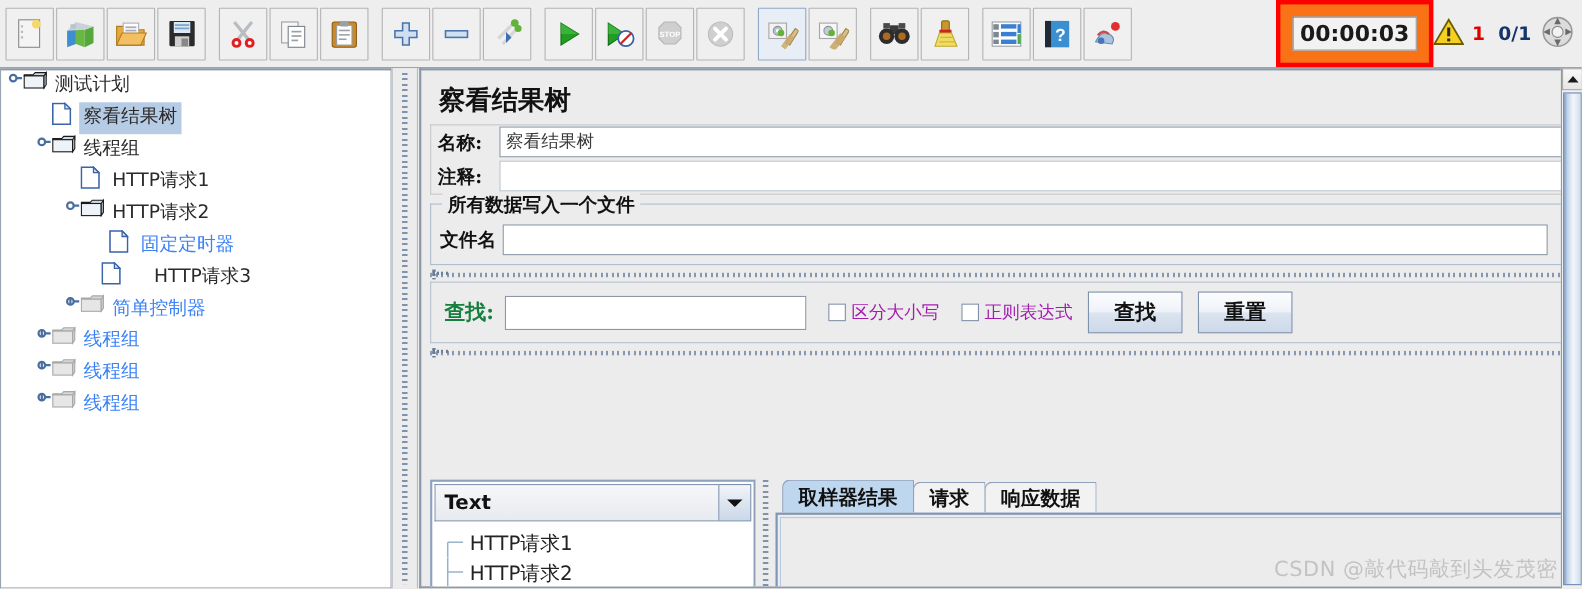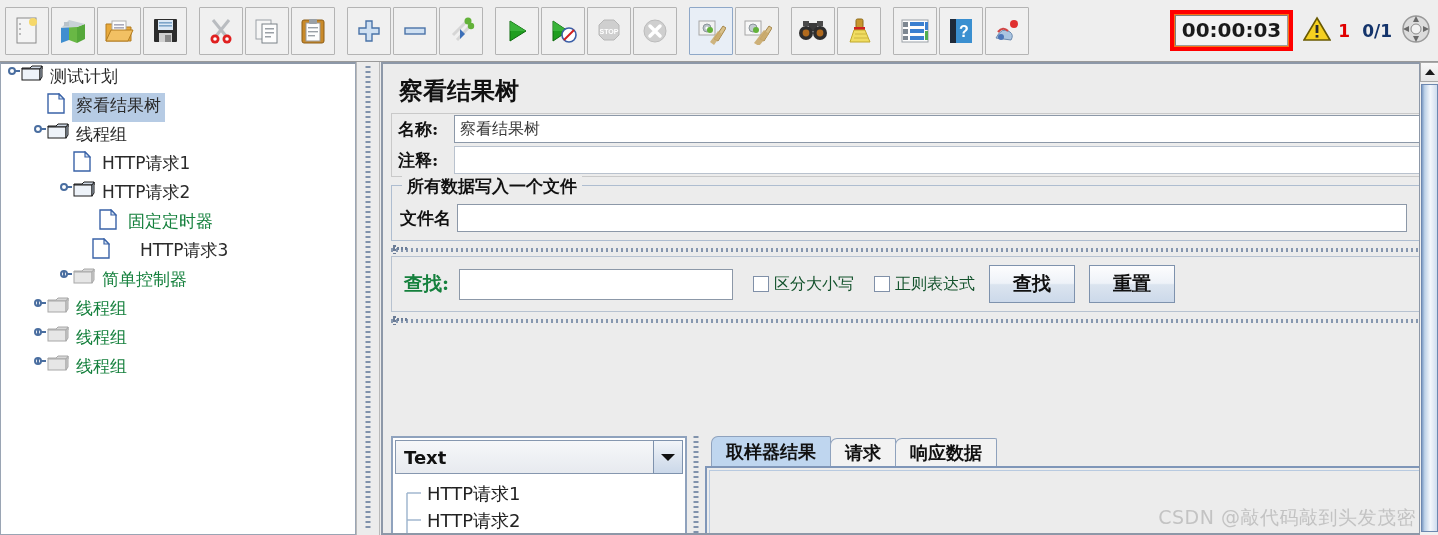--- a/index.html
+++ b/index.html
@@ -43,23 +43,22 @@
 
   
   #status-cluster {
     margin-left: auto;
     display: flex; align-items: center;
     height: 100%;
     padding-right: 6px;
   }
   #timer-highlight {
     border: 4px solid #ff0000;
-    padding: 1px;
+    padding: 11px;
     background: #f97316;
-    margin-right: 10px;
     display: flex; align-items: center;
   }
   #timer-field {
     background: #f2f2f2;
     border: 1px solid #9b9b9b;
     border-top-color: #7d7d7d;
     border-left-color: #7d7d7d;
     padding: 3px 6px 4px 6px;
     font-family: "DejaVu Sans", "Liberation Sans", sans-serif;
     font-size: 20px;
@@ -90,21 +89,21 @@
   .tree-row {
     position: relative;
     height: 29px;
     display: flex; 
     font-size: 17px;
     color: #2a2a2a;
     white-space: nowrap;
   }
   .tree-row .lbl { padding: 1px 4px; }
   .tree-row.selected .lbl { background: #b6cbe4; }
-  .tree-row.disabled .lbl { color: #15803d; }
+  .tree-row.disabled .lbl { color: #3b82f6; }
   .handle {
     width: 14px; height: 14px;
     display: inline-flex; align-items: center; justify-content: center;
     flex: 0 0 auto;
   }
   .node-icon { width: 22px; height: 20px; flex: 0 0 auto; margin-right: 3px; }
 
   
   #divider-main {
     position: absolute; left: 356px; top: 62px;
@@ -255,21 +254,21 @@
   }
   .chk-wrap { display: flex; align-items: center; margin-left: 20px; }
   .chk-box {
     width: 16px; height: 16px;
     background: #ffffff;
     border: 1px solid #8090a8;
     box-sizing: border-box;
     margin-right: 5px;
   }
   .chk-label {
-    font-size: 16px; color: #14532d;
+    font-size: 16px; color: #a21caf;
     font-family: "DejaVu Serif","Liberation Serif", serif;
   }
   .sbtn {
     height: 38px;
     min-width: 86px;
     margin-left: 14px;
     background: linear-gradient(to bottom,#fdfdfe 0%,#eef2f8 48%,#dbe4ef 52%,#ccd9ea 100%);
     border: 1px solid #7e92ad;
     box-sizing: border-box;
     display: flex; align-items: center; justify-content: center;

